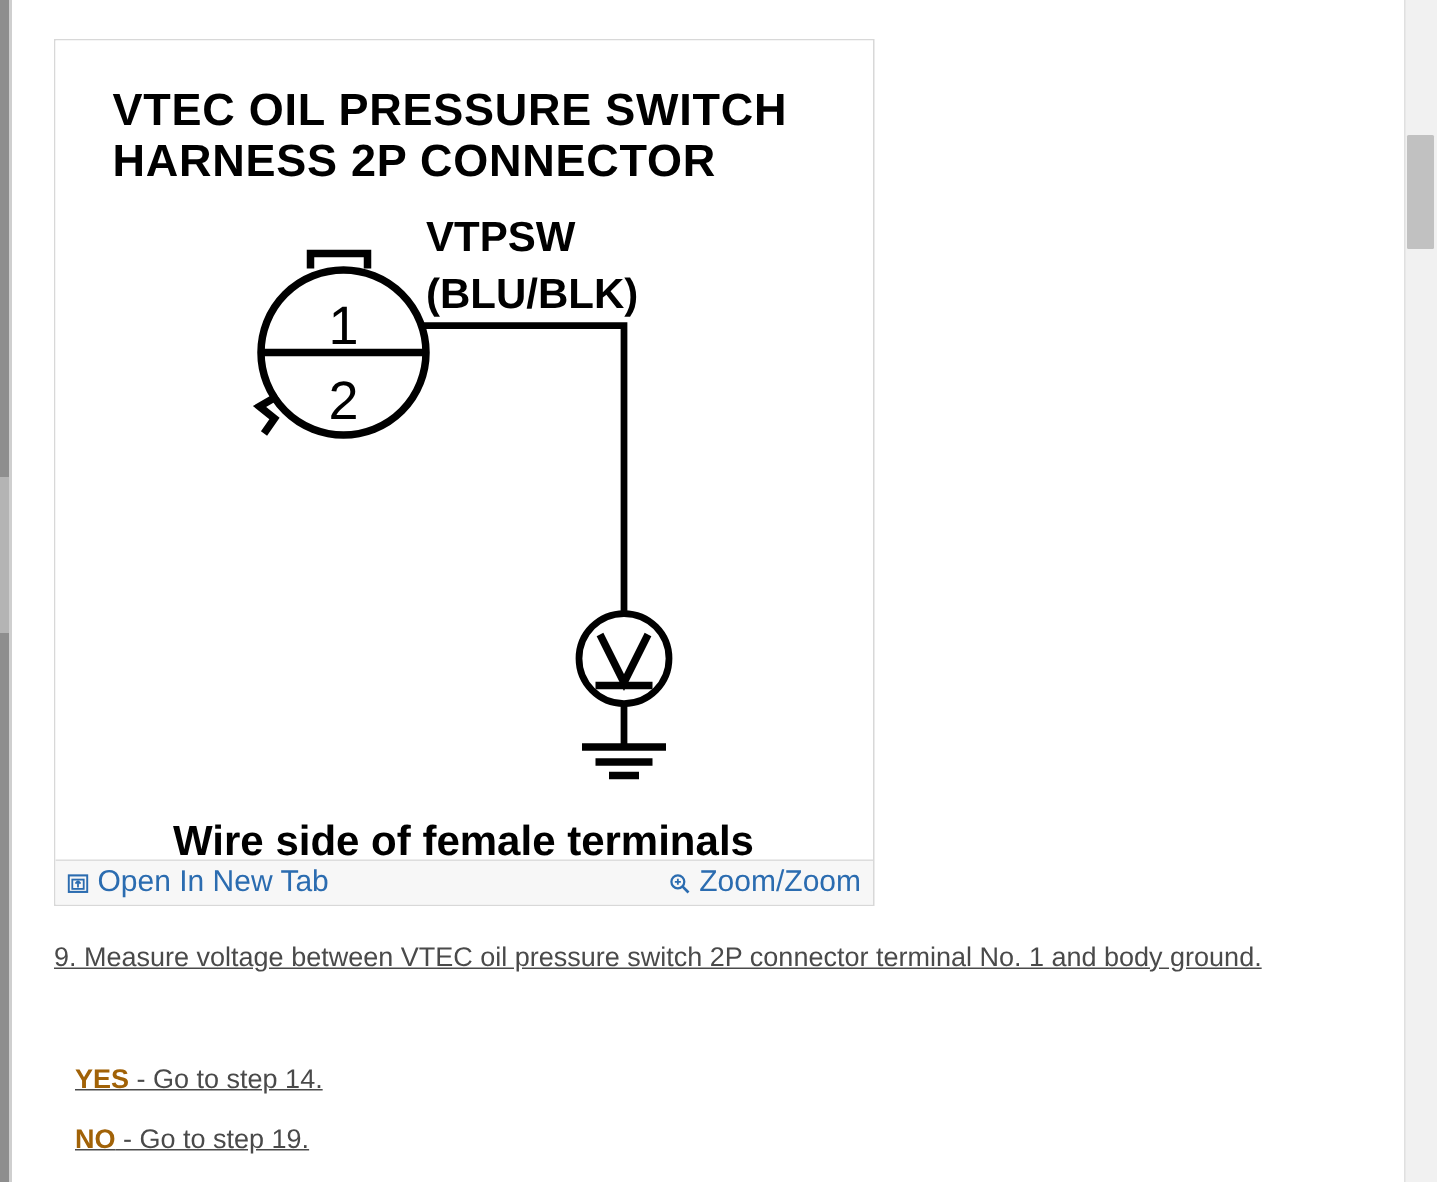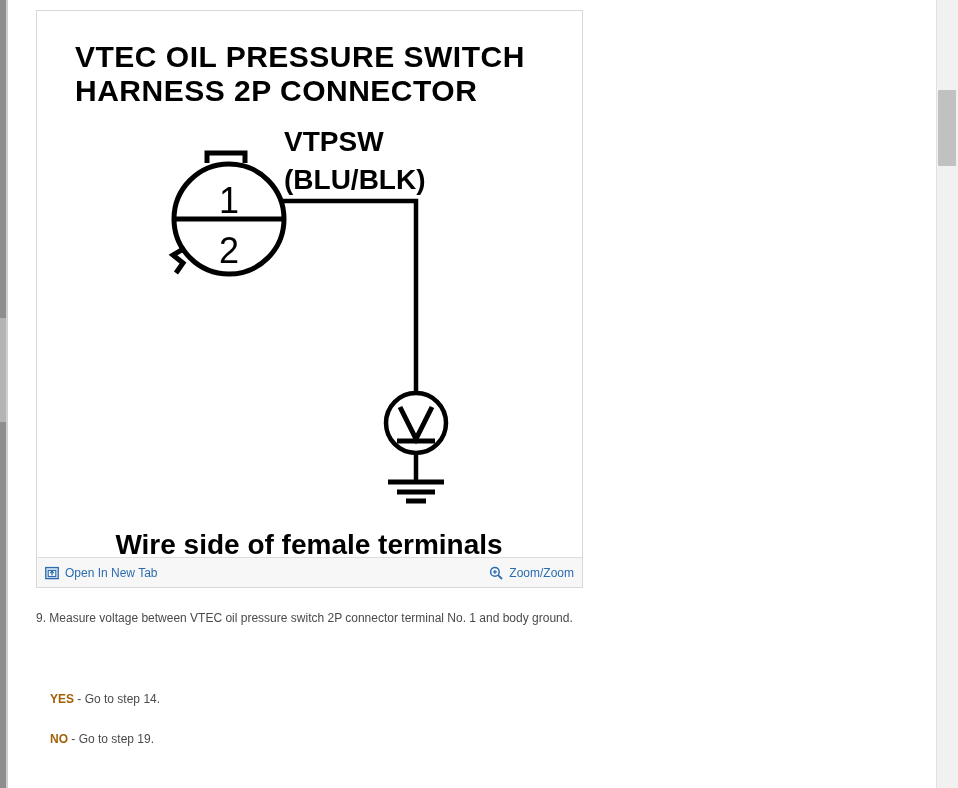--- a/index.html
+++ b/index.html
@@ -48,21 +48,21 @@
     position: absolute;
     right: 2px; top: 90px;
     width: 18px; height: 76px;
     background: #c1c1c1;
     border-radius: 1px;
   }
 
   
   #content {
     position: absolute;
-    left: 36px; top: 0;
+    left: 36px; top: 16px;
     width: 880px;
     height: 757px;
   }
 
   
   #figure-panel {
     position: absolute;
     left: 0; top: 10px;
     width: 547px;
     height: 578px;
@@ -94,36 +94,37 @@
     box-sizing: border-box;
     display: flex;
     align-items: center;
     justify-content: space-between;
     padding: 0 8px;
   }
   .toolbar-link {
     display: flex;
     gap: 6px;
     color: #2b6cb0;
-    font-size: 12px;
+    font-size: 20px;
     font-family: "Liberation Sans", sans-serif;
     cursor: pointer;
     text-decoration: none;
     white-space: nowrap;
   }
   .tl-icon { display: inline-flex; align-items: center; }
 
   
   .body-line {
     position: absolute;
-    font-size: 12px;
+    font-size: 18px;
     color: #4a4a4a;
     font-family: "Liberation Sans", sans-serif;
     white-space: nowrap;
     line-height: 1.4;
+    text-decoration: underline;
   }
   #step-line   { left: 0px;  top: 610px; }
   #question-line { left: 14px; top: 650px; }
   #yes-line    { left: 14px; top: 691px; }
   #no-line     { left: 14px; top: 731px; }
   .answer-key { font-weight: bold; color: #a16207; }
 </style>
 </head>
 <body>
 

